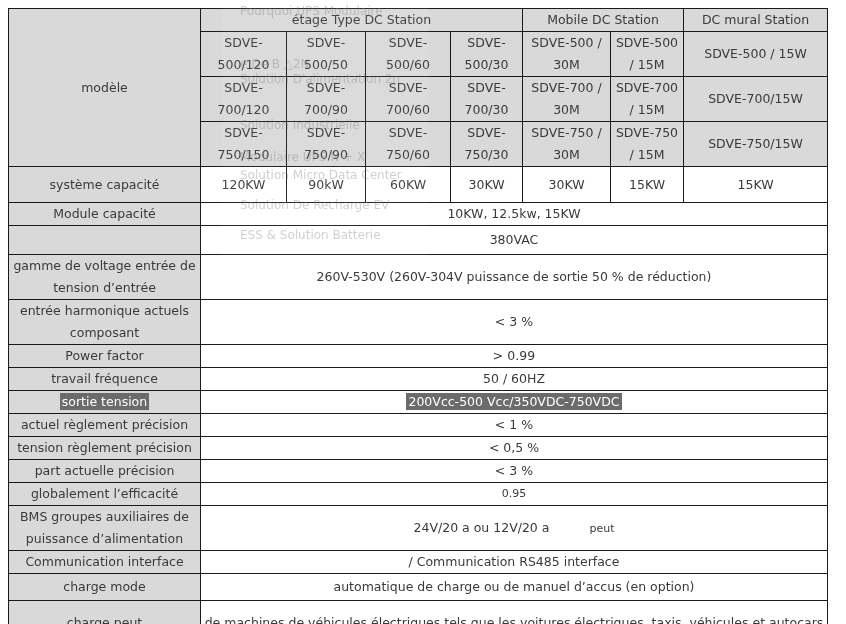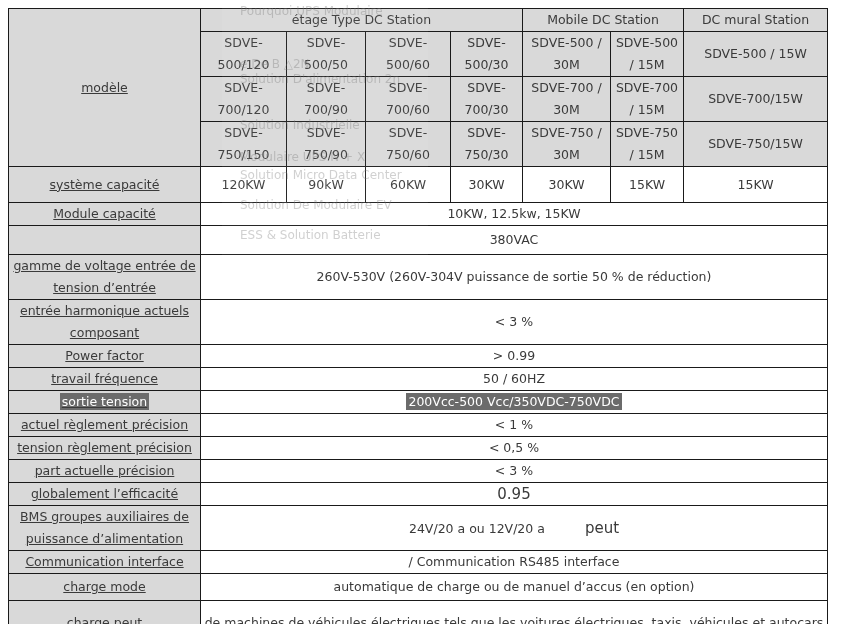--- a/index.html
+++ b/index.html
@@ -2,24 +2,24 @@
 <html><head>
 <meta charset="utf-8">
 <style>
   html, body { margin: 0; padding: 0; background: #ffffff; }
   body { width: 846px; height: 624px; position: relative; overflow: hidden;
          font-family: "DejaVu Sans", sans-serif; color: #3a3a3a; }
   .spec-table { position: absolute; left: 8px; top: 8px; border-collapse: collapse;
                 table-layout: fixed; width: 819px; font-size: 12.5px; }
   .spec-table td { border: 1.5px solid #1a1a1a; text-align: center; vertical-align: middle;
                    padding: 0 2px; line-height: 22px; background: #ffffff; overflow: hidden; }
-  .spec-table td.lbl { background: #d9d9d9; text-decoration: underline; }
+  .spec-table td.lbl { background: #d9d9d9; }
   .spec-table td.hdr { background: #d9d9d9; }
   .hl { background: #6b6b6b; color: #ffffff; padding: 1px 2px; text-align: right; }
-  .small { font-size: 15px; margin-left: 36px; }
+  .small { font-size: 11px; margin-left: 36px; }
   .overlay { position: absolute; left: 222px; top: 0px; width: 206px; height: 262px;
              background: rgba(255,255,255,0.06); pointer-events: none; }
   .overlay .item { position: absolute; left: 18px; white-space: nowrap; font-size: 12px;
                    color: rgba(120,120,120,0.35); text-align: right; }
 </style>
 </head>
 <body>
 
 <table class="spec-table">
   <colgroup>
@@ -139,15 +139,15 @@
 </tbody>
   </table>
 
 <div class="overlay">
   <div class="item" style="top:4px">Pourquoi UPS Modulaire</div>
   <div class="item" style="top:57px">e De B △2N</div>
   <div class="item" style="top:72px">Solution D'alimentation 2n</div>
   <div class="item" style="top:118px">Solution Industrielle</div>
   <div class="item" style="top:150px">Modulaire UPS N + X</div>
   <div class="item" style="top:168px">Solution Micro Data Center</div>
-  <div class="item" style="top:198px">Solution De Modulaire EV</div>
+  <div class="item" style="top:198px">Solution De Recharge EV</div>
   <div class="item" style="top:228px">ESS &amp; Solution Batterie</div>
 </div>
 
 </body></html>

